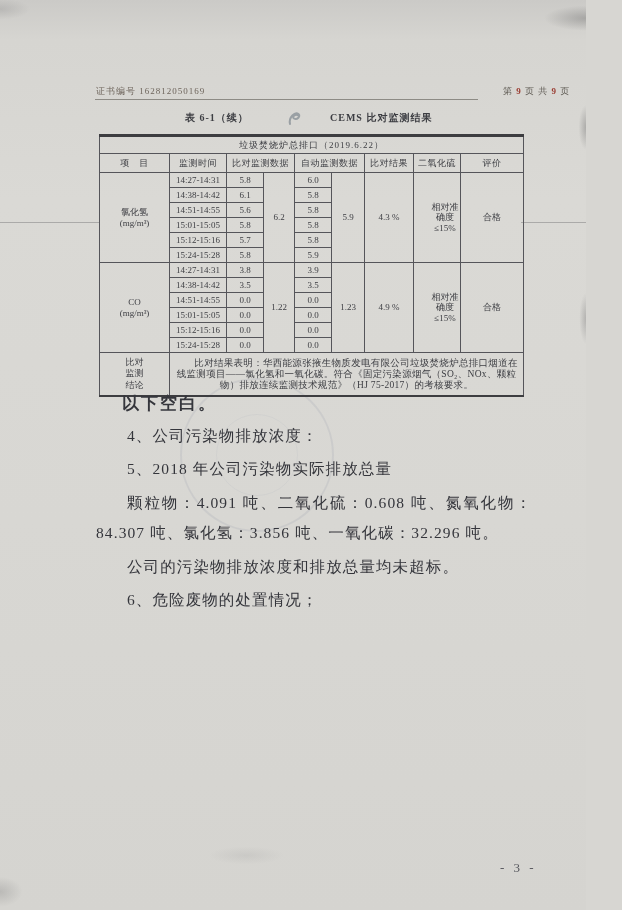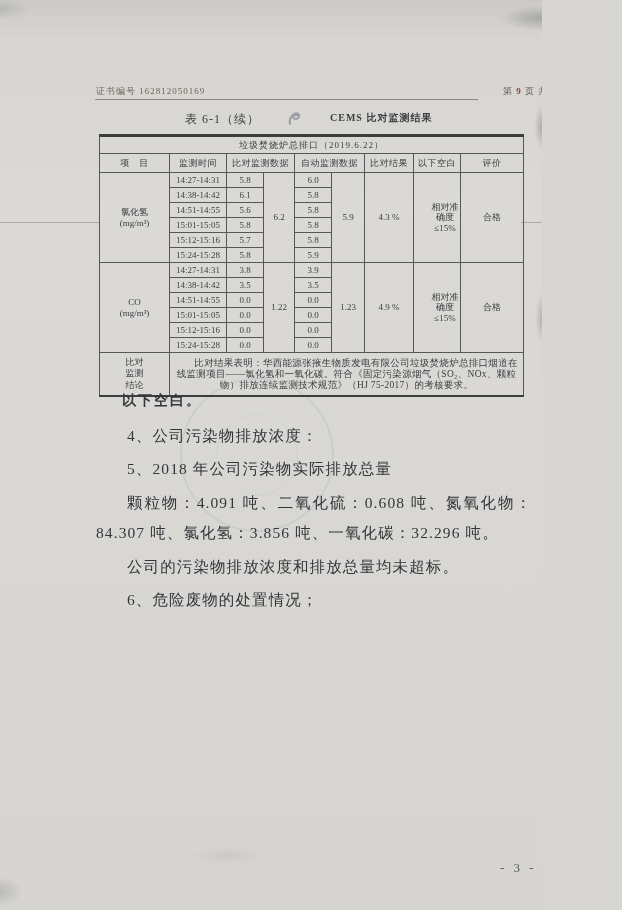--- a/index.html
+++ b/index.html
@@ -8,20 +8,21 @@
     background:
       radial-gradient(ellipse 60px 18px at 100% 2%, rgba(60,60,62,.28), rgba(60,60,62,0) 70%),
       radial-gradient(ellipse 10px 30px at 100% 14%, rgba(70,70,72,.30), rgba(70,70,72,0) 75%),
       radial-gradient(ellipse 9px 34px at 100% 35%, rgba(70,70,72,.26), rgba(70,70,72,0) 75%),
       radial-gradient(ellipse 40px 14px at 0% 1%, rgba(90,90,92,.18), rgba(90,90,92,0) 75%),
       radial-gradient(ellipse 30px 20px at 0% 98%, rgba(80,80,82,.20), rgba(80,80,82,0) 75%),
       radial-gradient(ellipse 50px 12px at 42% 94%, rgba(120,120,122,.12), rgba(120,120,122,0) 75%),
       linear-gradient(180deg,#cbcac7 0,#d6d5d1 40px,#dad9d5 200px,#d8d7d3 520px,#d5d4d0 910px);
     font-family:"Liberation Serif","DejaVu Serif",serif;
     color:#3a3b40;
+    padding-left:44px;
   }
   
   .stamp-watermark{
     position:absolute;left:180px;top:378px;width:150px;height:150px;
     border:2px solid rgba(115,125,150,.12);border-radius:50%;
   }
   .stamp-watermark::after{
     content:"";position:absolute;left:34px;top:34px;width:80px;height:80px;
     border:1px solid rgba(115,125,150,.07);border-radius:50%;
   }
@@ -30,21 +31,21 @@
   .scan-line.left{left:0;width:99px;}
   .scan-line.right{left:521px;width:101px;}
 
   
   .doc-header-rule{position:absolute;left:95px;top:99px;width:383px;border-top:1px solid #8d8b85;}
   .cert-label{position:absolute;left:96px;top:85px;font-size:9px;letter-spacing:1px;color:#6e655c;}
   .page-count{position:absolute;left:503px;top:85px;font-size:9px;letter-spacing:1px;color:#605c55;white-space:pre;}
   .page-count .red-num{color:#9a3c31;font-weight:bold;}
 
   
-  .table-title-left{position:absolute;left:185px;top:111px;font-size:12px;font-weight:normal;letter-spacing:1px;color:#3c3d42;}
+  .table-title-left{position:absolute;left:185px;top:111px;font-size:10px;font-weight:bold;letter-spacing:1px;color:#3c3d42;}
   .swirl{position:absolute;left:286px;top:110px;}
   .table-title-right{position:absolutе;}
   .table-title-right{position:absolute;left:330px;top:111px;font-size:10px;font-weight:bold;letter-spacing:1px;color:#3c3d42;}
 
   
   table.cems{
     position:absolute;left:99px;top:134px;width:424px;
     border-collapse:collapse;table-layout:fixed;
     border-top:3px solid #3d3d40;border-bottom:2px solid #3d3d40;
     font-size:9px;color:#3c3d42;
@@ -56,21 +57,21 @@
   td.item-cell div{line-height:10.5px;}
   td.indicator-cell div{line-height:10.5px;margin-left:16px;}
   td.conclusion-label div{line-height:11.5px;}
   td.conclusion-label{height:42px;}
   td.conclusion-text{
     text-align:justify;text-indent:2em;font-size:9.5px;line-height:13.5px;
     padding:3px 8px 3px 9px;letter-spacing:0.3px;
   }
 
   
-  .blank-note{position:absolute;left:122px;top:392px;font-size:14px;font-weight:600;letter-spacing:2px;color:#35363c;text-align:right;}
+  .blank-note{position:absolute;left:122px;top:392px;font-size:17px;font-weight:600;letter-spacing:2px;color:#35363c;text-align:right;}
   .body-text{position:absolute;left:96px;top:421px;width:436px;}
   .body-text p{
     margin:0 0 3px 0;font-size:15.5px;line-height:30.4px;letter-spacing:1.1px;
     text-indent:2em;text-align:justify;color:#34353b;
   }
   .page-footer{position:absolute;left:500px;top:860px;font-size:13px;letter-spacing:3px;color:#55565c;white-space:pre;}
 </style>
 </head>
 <body>
 
@@ -107,21 +108,21 @@
     <tbody>
       <tr class="subheader-row">
         <td colspan="9">垃圾焚烧炉总排口（2019.6.22）</td>
       </tr>
       <tr class="header-row">
         <td>项　目</td>
         <td>监测时间</td>
         <td colspan="2">比对监测数据</td>
         <td colspan="2">自动监测数据</td>
         <td>比对结果</td>
-        <td>以下空白</td>
+        <td>二氧化硫</td>
         <td>评价</td>
       </tr>
     <tr class="data-row">
           <td class="item-cell" rowspan="6">
             <div>氯化氢</div>
             <div>(mg/m³)</div>
           </td>
           <td class="time-cell">14:27-14:31</td>
           <td class="value-cell">5.8</td>
           <td class="avg-cell" rowspan="6">6.2</td>

